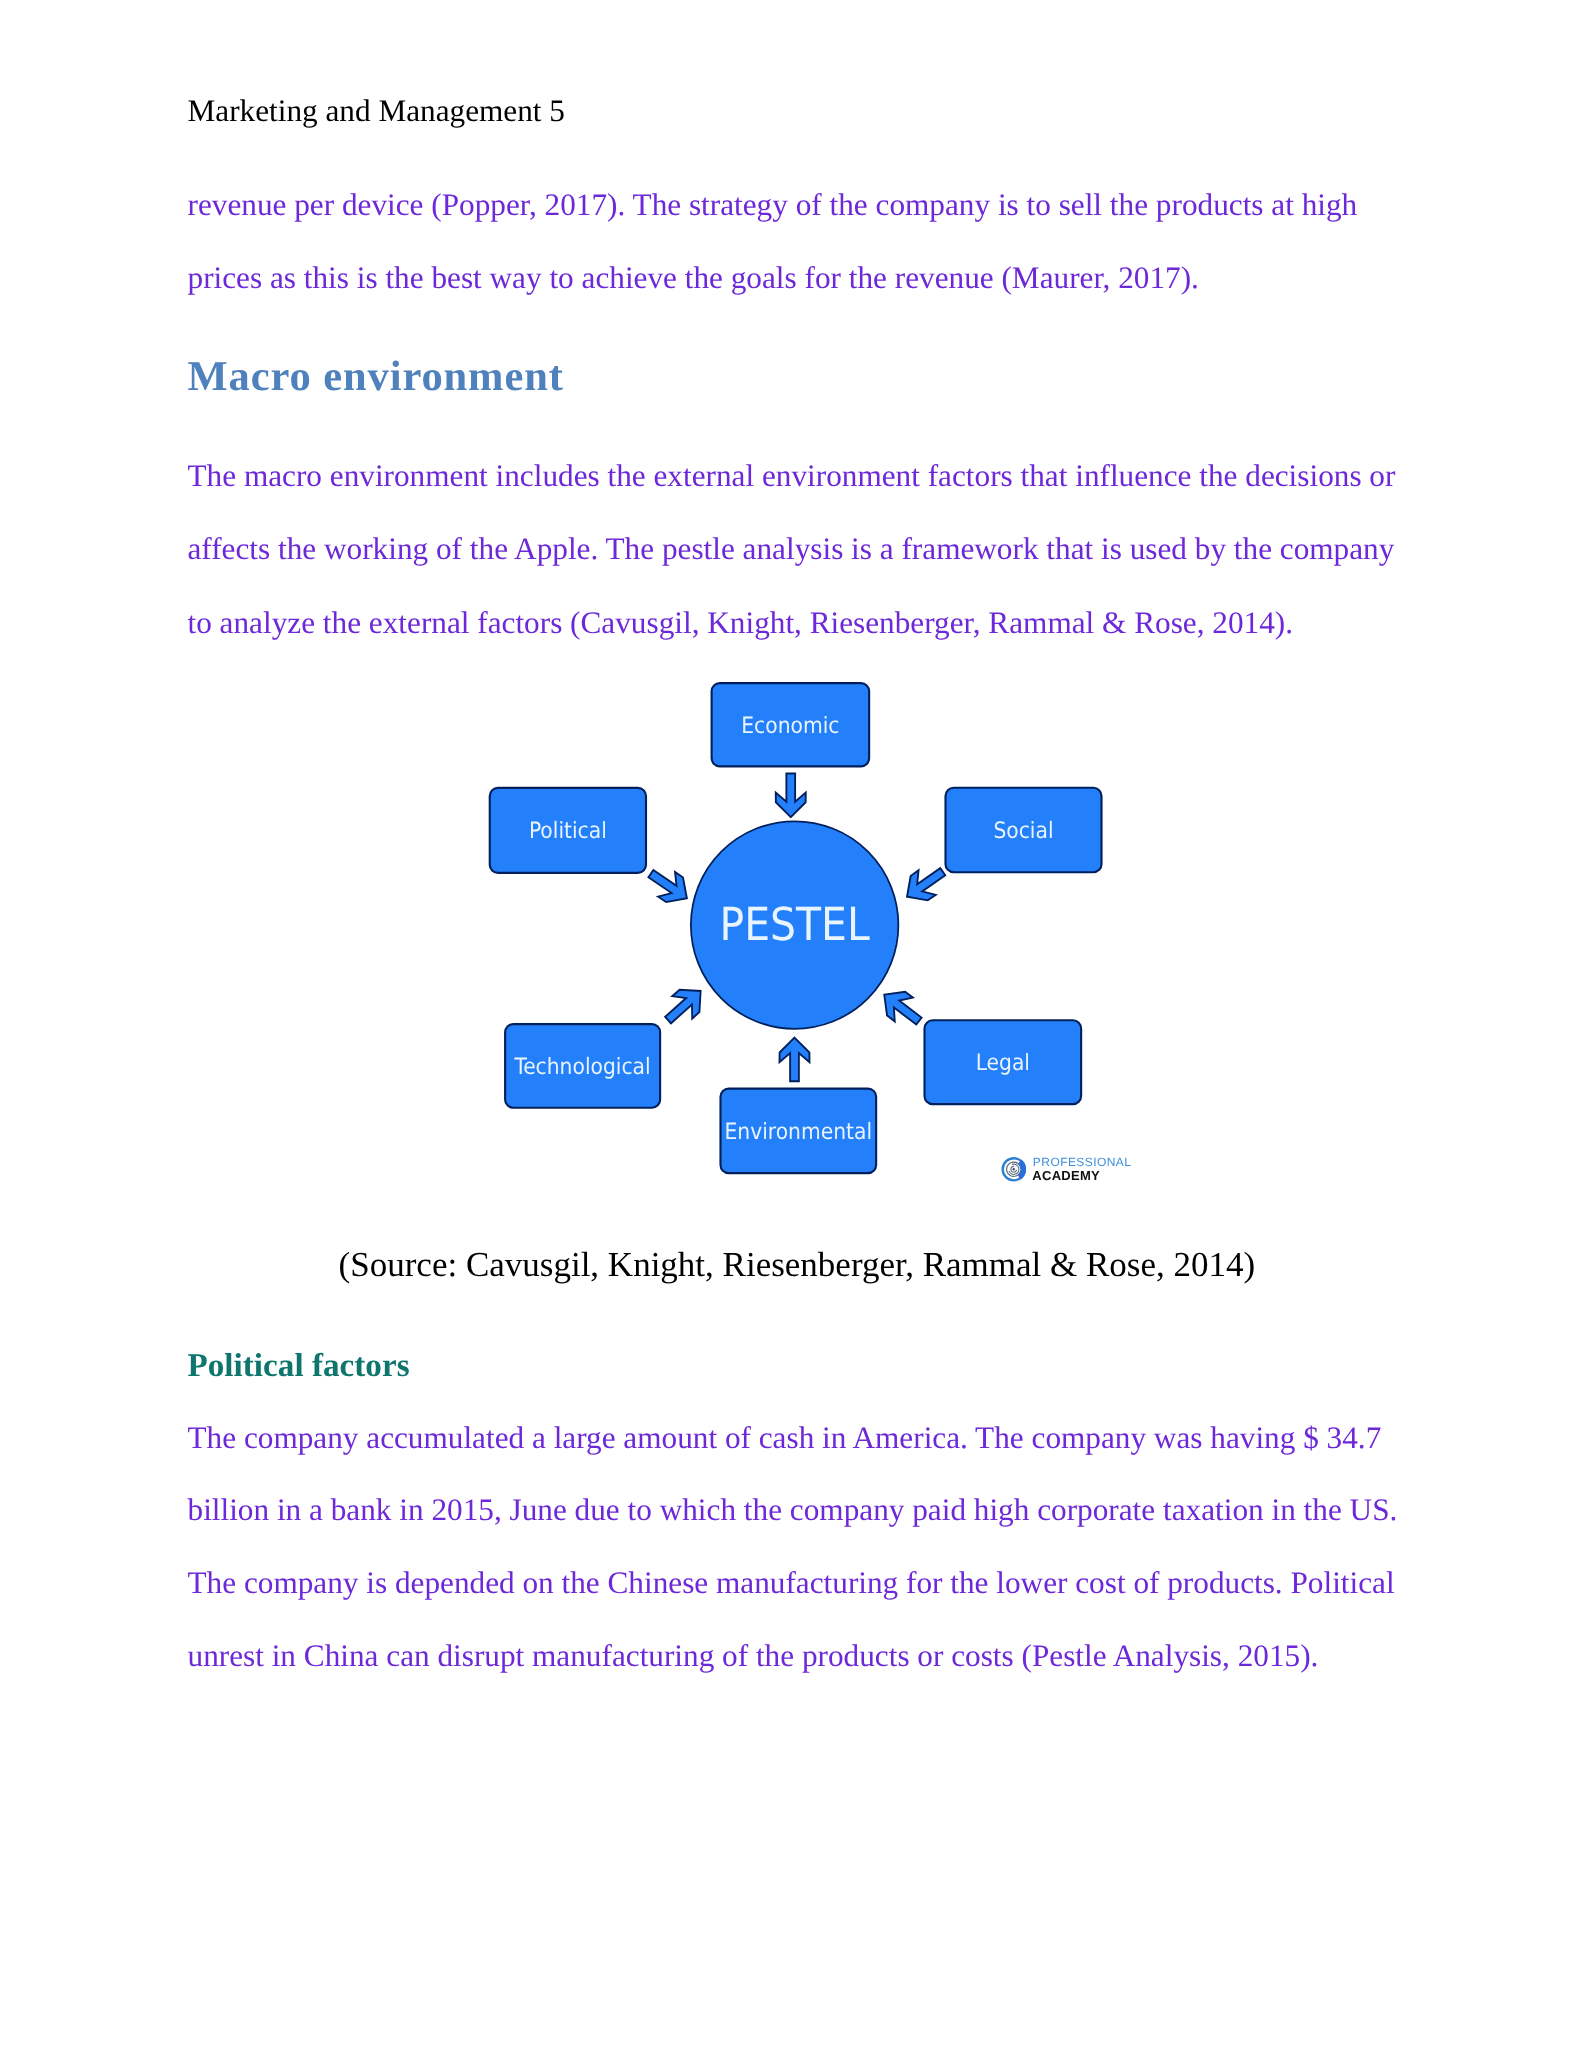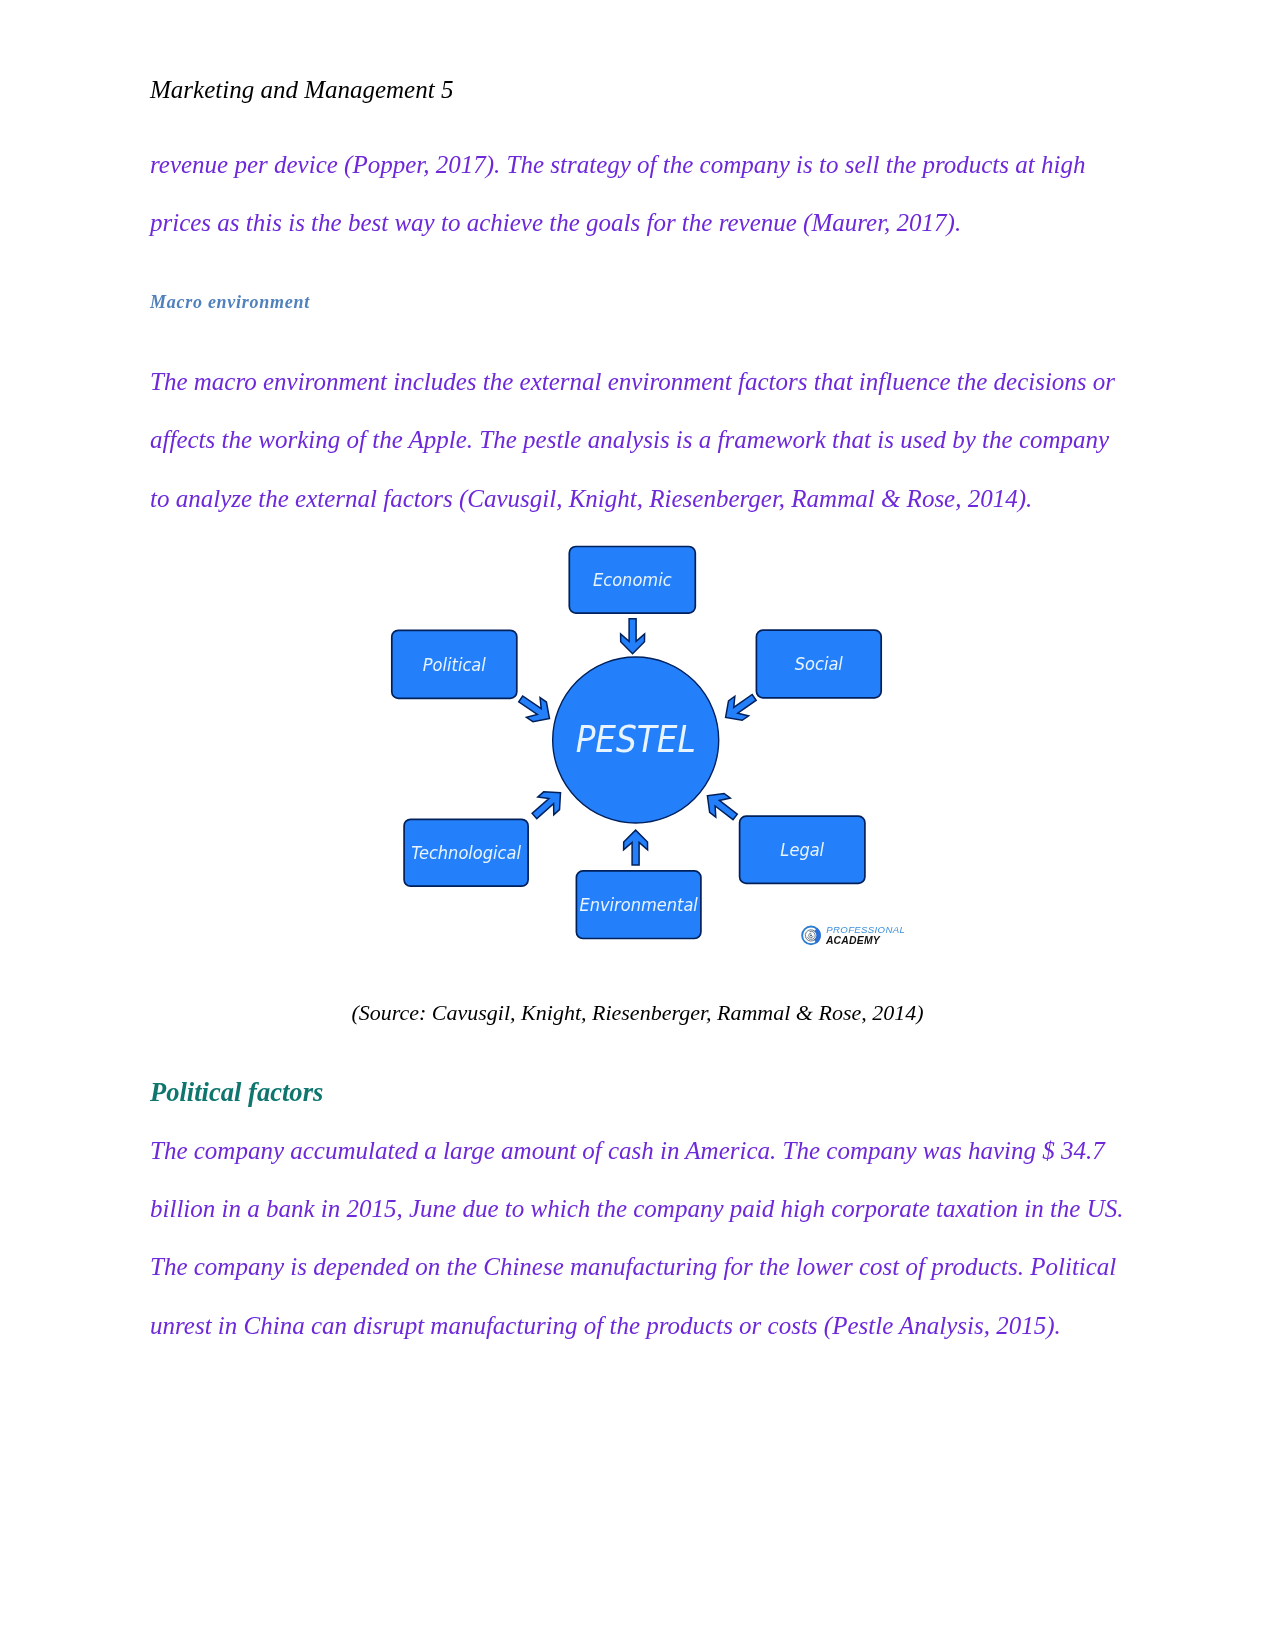--- a/index.html
+++ b/index.html
@@ -4,37 +4,37 @@
 <title>Marketing and Management</title>
 <style>
   html, body { margin:0; padding:0; }
   body {
     width:1275px; height:1650px;
     background:#ffffff;
     font-family:"Liberation Serif", serif;
     color:#000000;
     -webkit-font-smoothing:antialiased;
   }
-  .page { position:relative; width:1275px; height:1650px; overflow:hidden;font-style:italic; }
+  .page { position:relative; width:1275px; height:1650px; overflow:hidden; }
   .hdr { position:absolute; left:150px; top:60.6px; font-size:25px; line-height:58.4px; color:#000; }
   .body-text { position:absolute; left:150px; width:975px;
     font-size:25px; line-height:58.4px; text-align:left; color:#6d28d9; }
   .h2 { position:absolute; left:150px; width:975px; font-weight:bold;
     color:#4f81bd; line-height:58.4px; }
-  .caption { position:absolute; left:150px; width:975px; font-size:22px; line-height:58.4px; text-align:center; }
+  .caption { position:absolute; left:150px; width:975px; font-size:28px; line-height:58.4px; text-align:center; }
   .fig { position:absolute; left:0; top:0; pointer-events:none; }
   .fig [data-interactable="true"] { pointer-events:auto; cursor:pointer; }
 </style>
 </head>
 <body style="background: rgb(255, 255, 255); color: rgb(0, 0, 0);">
 
 <div class="page" data-interactable="false">
   <div class="hdr" data-interactable="false">Marketing and Management 5</div>
   <div class="body-text" id="p1" style="top:135.7px;" data-interactable="false">revenue per device (Popper, 2017). The strategy of the company is to sell the products at high prices as this is the best way to achieve the goals for the revenue (Maurer, 2017).</div>
-  <div class="h2" style="top: 273.3px; font-size: 18px; letter-spacing: 0.73px; color: rgb(79, 129, 189);" data-interactable="false">Macro environment</div>
+  <div class="h2" style="top: 273.3px; font-size: 34px; letter-spacing: 0.73px; color: rgb(79, 129, 189);" data-interactable="false">Macro environment</div>
   <div class="body-text" id="p2" style="top:353px;" data-interactable="false">The macro environment includes the external environment factors that influence the decisions or affects the working of the Apple. The pestle analysis is a framework that is used by the company to analyze the external factors (Cavusgil, Knight, Riesenberger, Rammal &amp; Rose, 2014).</div>
   <div class="fig" id="pestel-figure" data-interactable="false">
     <svg id="pestel-svg" width="1275" height="1650" viewBox="0 0 1275 1650" data-interactable="false">
         <g transform="translate(632.6,653.7) rotate(90.000)" data-interactable="false">
           <path d="M 0,0 L -11.9,11.9 L -19.7,12.0 L -12.4,3.5 L -34.9,3.5 L -34.9,-3.5 L -12.4,-3.5 L -19.7,-12.0 L -11.9,-11.9 Z" fill="#2480fa" stroke="#00205b" stroke-width="1.5" stroke-linejoin="miter" data-interactable="false"></path>
         </g>
         <g transform="translate(549.5,718.6) rotate(34.408)" data-interactable="false">
           <path d="M 0,0 L -11.9,11.9 L -19.7,12.0 L -12.4,3.5 L -34.9,3.5 L -34.9,-3.5 L -12.4,-3.5 L -19.7,-12.0 L -11.9,-11.9 Z" fill="#2480fa" stroke="#00205b" stroke-width="1.5" stroke-linejoin="miter" data-interactable="false"></path>
         </g>
         <g transform="translate(725.6,717.4) rotate(144.951)" data-interactable="false">

